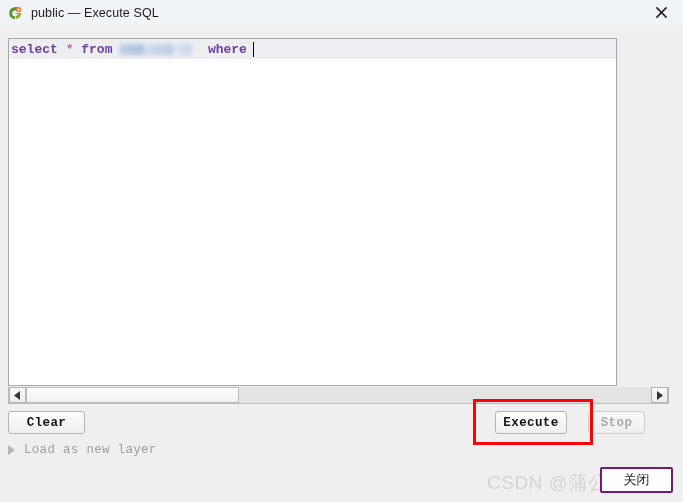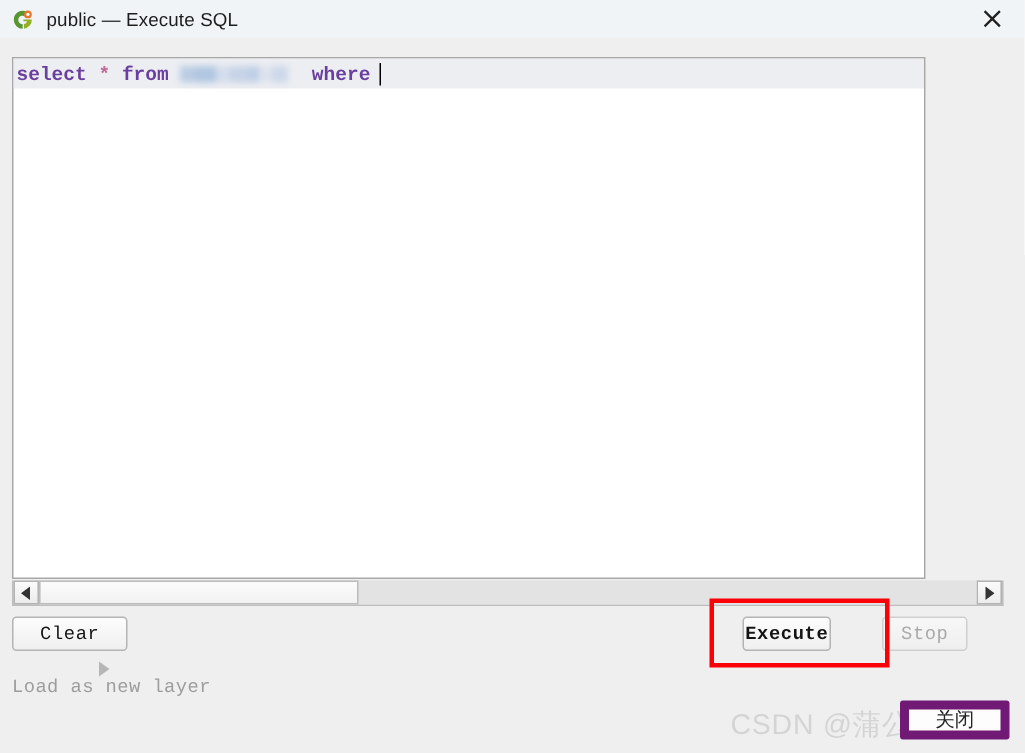--- a/index.html
+++ b/index.html
@@ -159,44 +159,44 @@
     border-radius: 3px;
     box-sizing: border-box;
     font-family: "Liberation Mono", "DejaVu Sans Mono", monospace;
     font-size: 12.5px;
     color: #141414;
     display: flex;
     align-items: center;
     justify-content: center;
     cursor: pointer;
     letter-spacing: 0.4px;
+    font-weight: bold;
   }
   #btn-clear   { left: 8px;   top: 411px; width: 77px; }
-  #btn-execute { left: 495px; top: 411px; width: 59px; font-weight: bold; }
+  #btn-execute { left: 495px; top: 411px; width: 72px; font-weight: bold; }
   #btn-stop    { left: 588px; top: 411px; width: 57px; color: #aaaaaa; background: linear-gradient(#f7f7f7, #efefef); border-color: #cfcfcf; cursor: default; }
 
   
   #annotation-box {
     position: absolute;
     left: 473px; top: 399px;
     width: 120px; height: 46px;
     border: 3px solid #fb0007;
     box-sizing: border-box;
     pointer-events: none;
   }
 
   
   #load-layer-row {
     position: absolute;
     left: 8px; top: 441px;
     height: 18px;
     display: flex;
     align-items: center;
     cursor: pointer;
-    flex-direction: column;
   }
   #disclosure-tri {
     width: 0; height: 0;
     border-left: 7px solid #b6b6b6;
     border-top: 5px solid transparent;
     border-bottom: 5px solid transparent;
     margin-right: 9px;
   }
   #load-layer-label {
     font-family: "Liberation Mono", "DejaVu Sans Mono", monospace;
@@ -216,21 +216,21 @@
     pointer-events: none;
     user-select: none;
   }
 
   
   #btn-close-cn {
     position: absolute;
     left: 600px; top: 467px;
     width: 73px; height: 26px;
     background: #fdfdfd;
-    border: 6px solid #701a75;
+    border: 2px solid #701a75;
     border-radius: 2px;
     box-sizing: border-box;
     display: flex;
     align-items: center;
     justify-content: center;
     font-size: 13px;
     color: #222;
     cursor: pointer;
   }
 </style>

